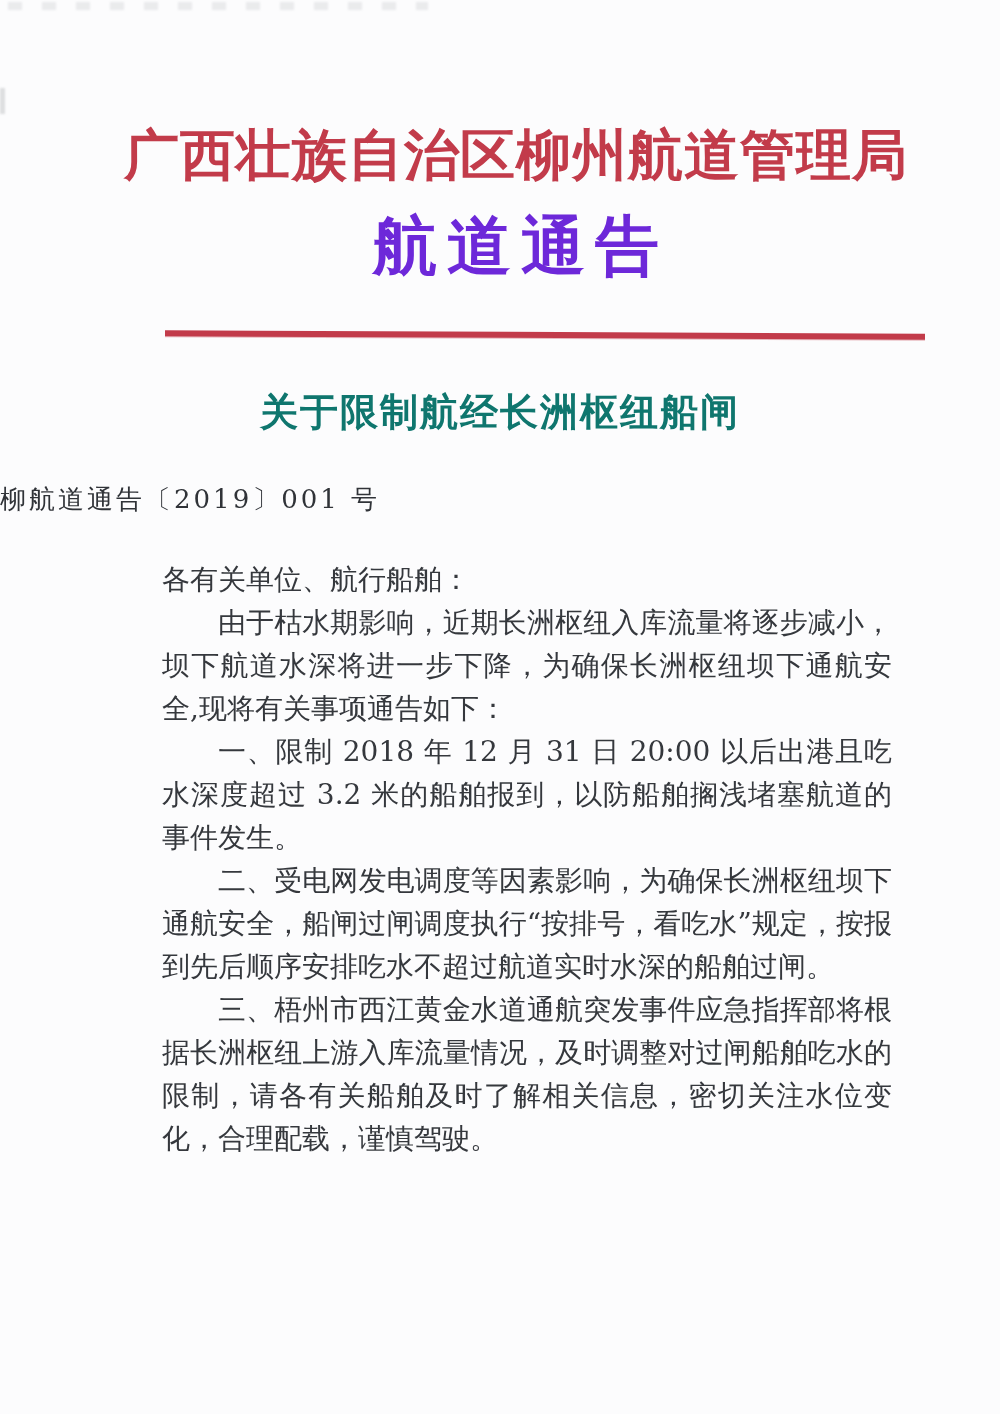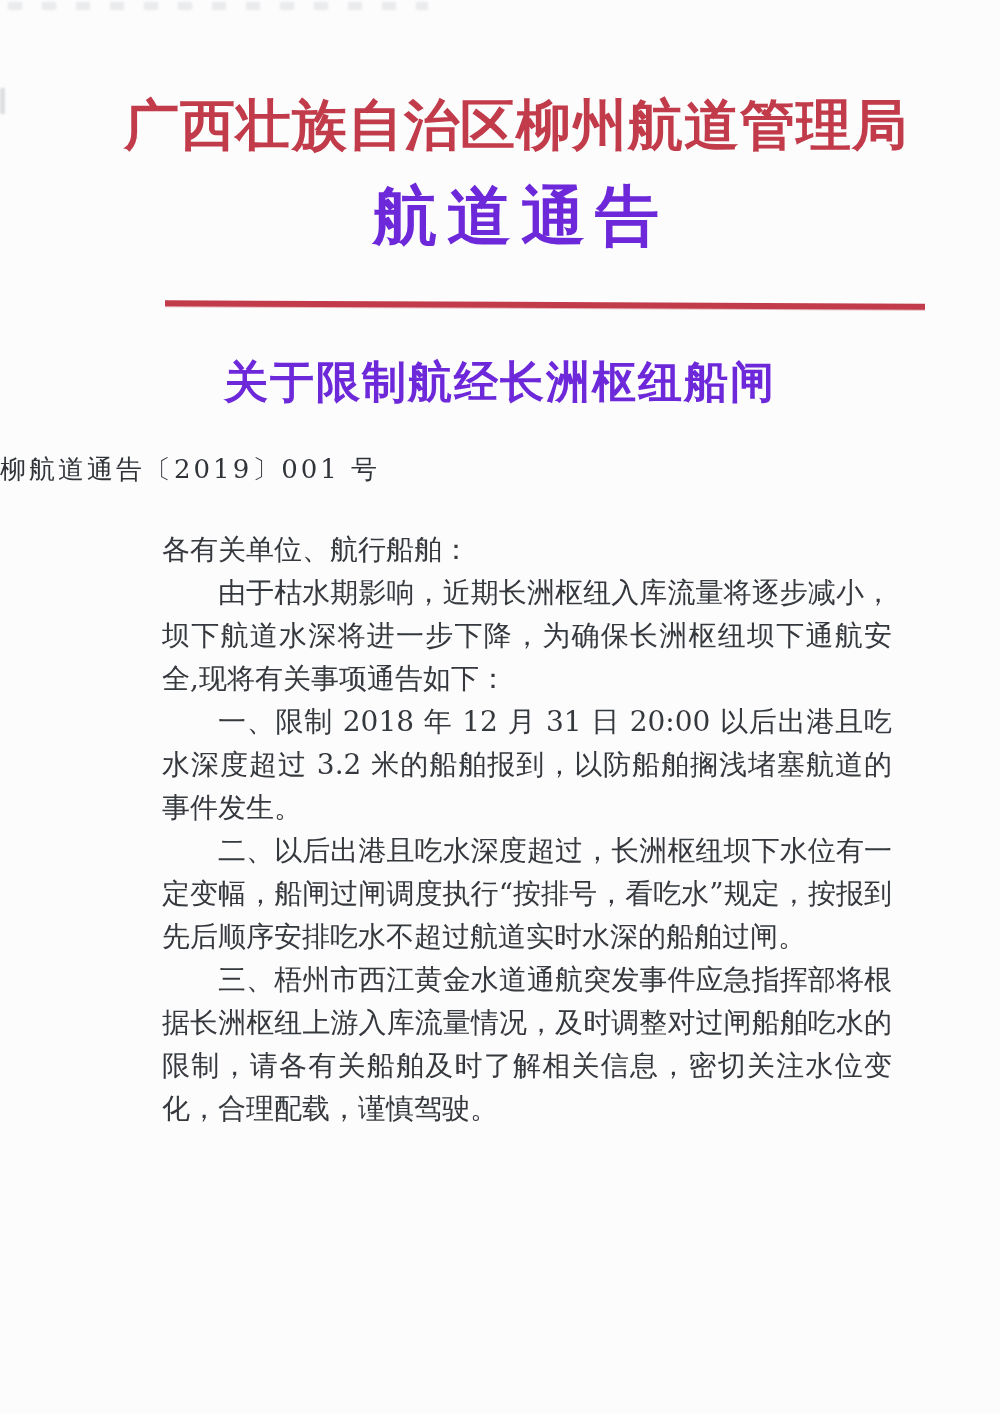--- a/index.html
+++ b/index.html
@@ -37,21 +37,21 @@
     position: absolute;
     top: 88px;
     left: 0;
     width: 5px;
     height: 26px;
     background: rgba(130,135,140,0.25);
     filter: blur(1px);
   }
 
   .letterhead {
-    padding-top: 90px;
+    padding-top: 120px;
     text-align: center;
     margin-left: 32px;
   }
   .org-name {
     font-size: 55px;
     line-height: 70px;
     font-weight: bold;
     color: #c23b4a;
     letter-spacing: 1px;
     white-space: nowrap;
@@ -71,23 +71,23 @@
     margin: 46px auto 0 133px;
     background: #c23b4a;
     transform: rotate(0.25deg);
     box-shadow: 0 1px 0 rgba(194,59,74,0.35);
   }
 
   .notice-title {
     margin-top: 48px;
     text-align: center;
     font-weight: bold;
-    font-size: 44px;
+    font-size: 38px;
     line-height: 51px;
-    color: #6d28d9;
+    color: #0f766e;
     letter-spacing: 2px;
   }
 
   .doc-number {
     margin-top: 46px;
     text-align: left;
     font-size: 26px;
     line-height: 33px;
     color: #303338;
     letter-spacing: 3px;
@@ -126,17 +126,17 @@
   <section class="notice-title">
     <div>关于限制航经长洲枢纽船闸</div>
   </section>
 
   <div class="doc-number">柳航道通告〔2019〕001 号</div>
 
   <section class="body-text">
     <p>各有关单位、航行船舶：</p>
     <p class="indent">由于枯水期影响，近期长洲枢纽入库流量将逐步减小，坝下航道水深将进一步下降，为确保长洲枢纽坝下通航安全,现将有关事项通告如下：</p>
     <p class="indent">一、限制 2018 年 12 月 31 日 20:00 以后出港且吃水深度超过 3.2 米的船舶报到，以防船舶搁浅堵塞航道的事件发生。</p>
-    <p class="indent">二、以后出港且吃水深度超过，长洲枢纽坝下水位有一定变幅，船闸过闸调度执行“按排号，看吃水”规定，按报到先后顺序安排吃水不超过航道实时水深的船舶过闸。</p>
+    <p class="indent">二、受电网发电调度等因素影响，为确保长洲枢纽坝下通航安全，船闸过闸调度执行“按排号，看吃水”规定，按报到先后顺序安排吃水不超过航道实时水深的船舶过闸。</p>
     <p class="indent">三、梧州市西江黄金水道通航突发事件应急指挥部将根据长洲枢纽上游入库流量情况，及时调整对过闸船舶吃水的限制，请各有关船舶及时了解相关信息，密切关注水位变化，合理配载，谨慎驾驶。</p>
   </section>
 
 </div>
 
 </body></html>

